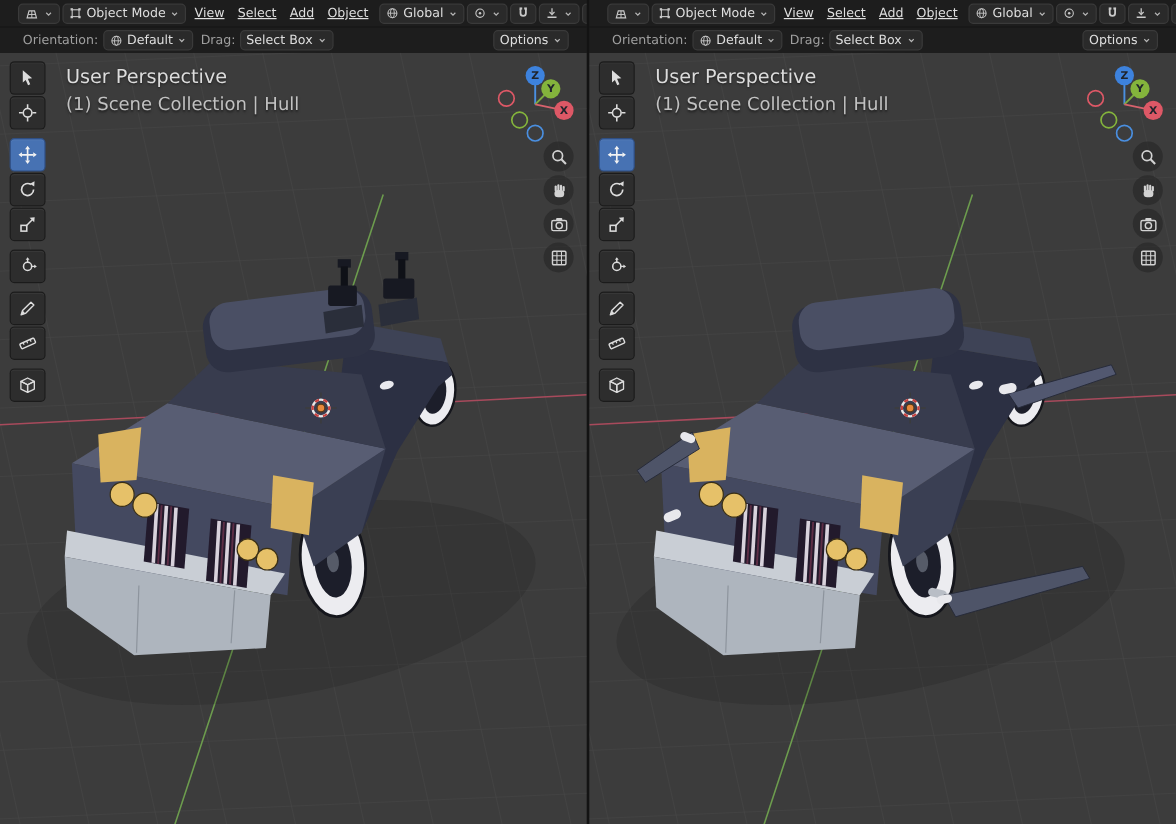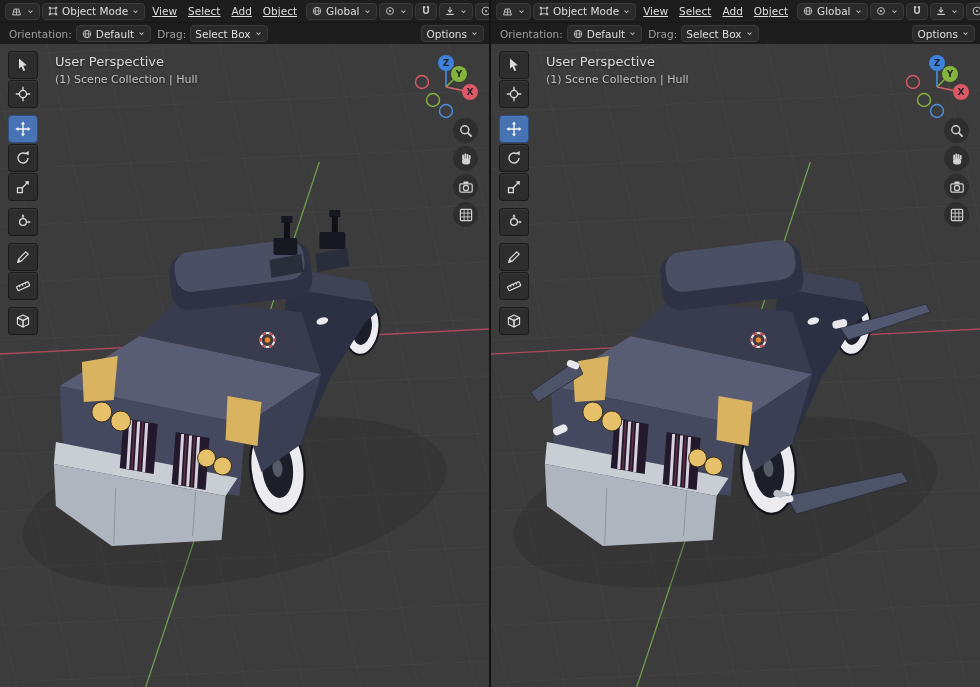--- a/index.html
+++ b/index.html
@@ -10,38 +10,38 @@
     font-family:"DejaVu Sans","Liberation Sans",sans-serif;
     font-size:10.5px; color:#d6d6d6;
     -webkit-font-smoothing:antialiased;
   }
   button { font:inherit; color:inherit; background:none; border:none; padding:0; cursor:default; }
   .app { display:flex; width:980px; height:687px; background:#131313; }
   .pane { position:relative; width:489px; height:687px; overflow:hidden; background:#1d1d1d; }
   .pane + .pane { margin-left:2px; }
 
   
-  .hdr { display:flex; align-items:center; gap:2px; padding:0 5px; height:22px;
+  .hdr { display:flex; align-items:center; gap:2px; padding:0 15px; height:22px;
          background:#1d1d1d; white-space:nowrap; overflow:hidden; position:relative; z-index:4; }
   .hdr2 { border-top:1px solid #161616; }
   .btn { display:inline-flex; align-items:center; gap:3px; height:17px; padding:0 4px;
          background:#2a2a2a; border:1px solid #3a3a3a; border-radius:4px; color:#dedede; }
   .menu { padding:1px 5px; border-radius:3px; color:#dedede;text-decoration:underline; }
   .label { color:#9f9f9f; margin:0 2px 0 4px; }
   .spacer { flex:1; }
   .ic { display:block; flex:none; }
 
   
   .canvas { position:absolute; top:44px; left:0; right:0; bottom:0; background:#3c3c3c; overflow:hidden; }
   .scene { position:absolute; inset:0; width:100%; height:100%; }
 
   .overlay { position:absolute; left:55px; top:9px; line-height:1.35; pointer-events:none;
              text-shadow:0 1px 2px rgba(0,0,0,.55); }
-  .ov1 { color:#dcdcdc; font-size:13px; }
-  .ov2 { color:#c2c2c2; font-size:11px; margin-top:2px; }
+  .ov1 { color:#dcdcdc; font-size:16px; }
+  .ov2 { color:#c2c2c2; font-size:15px; margin-top:2px; }
 
   
   .toolbar { position:absolute; left:8px; top:7px; display:flex; flex-direction:column; gap:1px; }
   .tbtn { width:30px; height:28px; border-radius:4px; background:#2d2d2d;
           border:1px solid rgba(0,0,0,.4); box-shadow:inset 0 1px 0 rgba(255,255,255,.05);
           display:flex; align-items:center; justify-content:center; }
   .tbtn.active { background:#4772b3; border-color:#2f4f84; }
   .tbtn.grp { margin-top:6px; }
 
   

